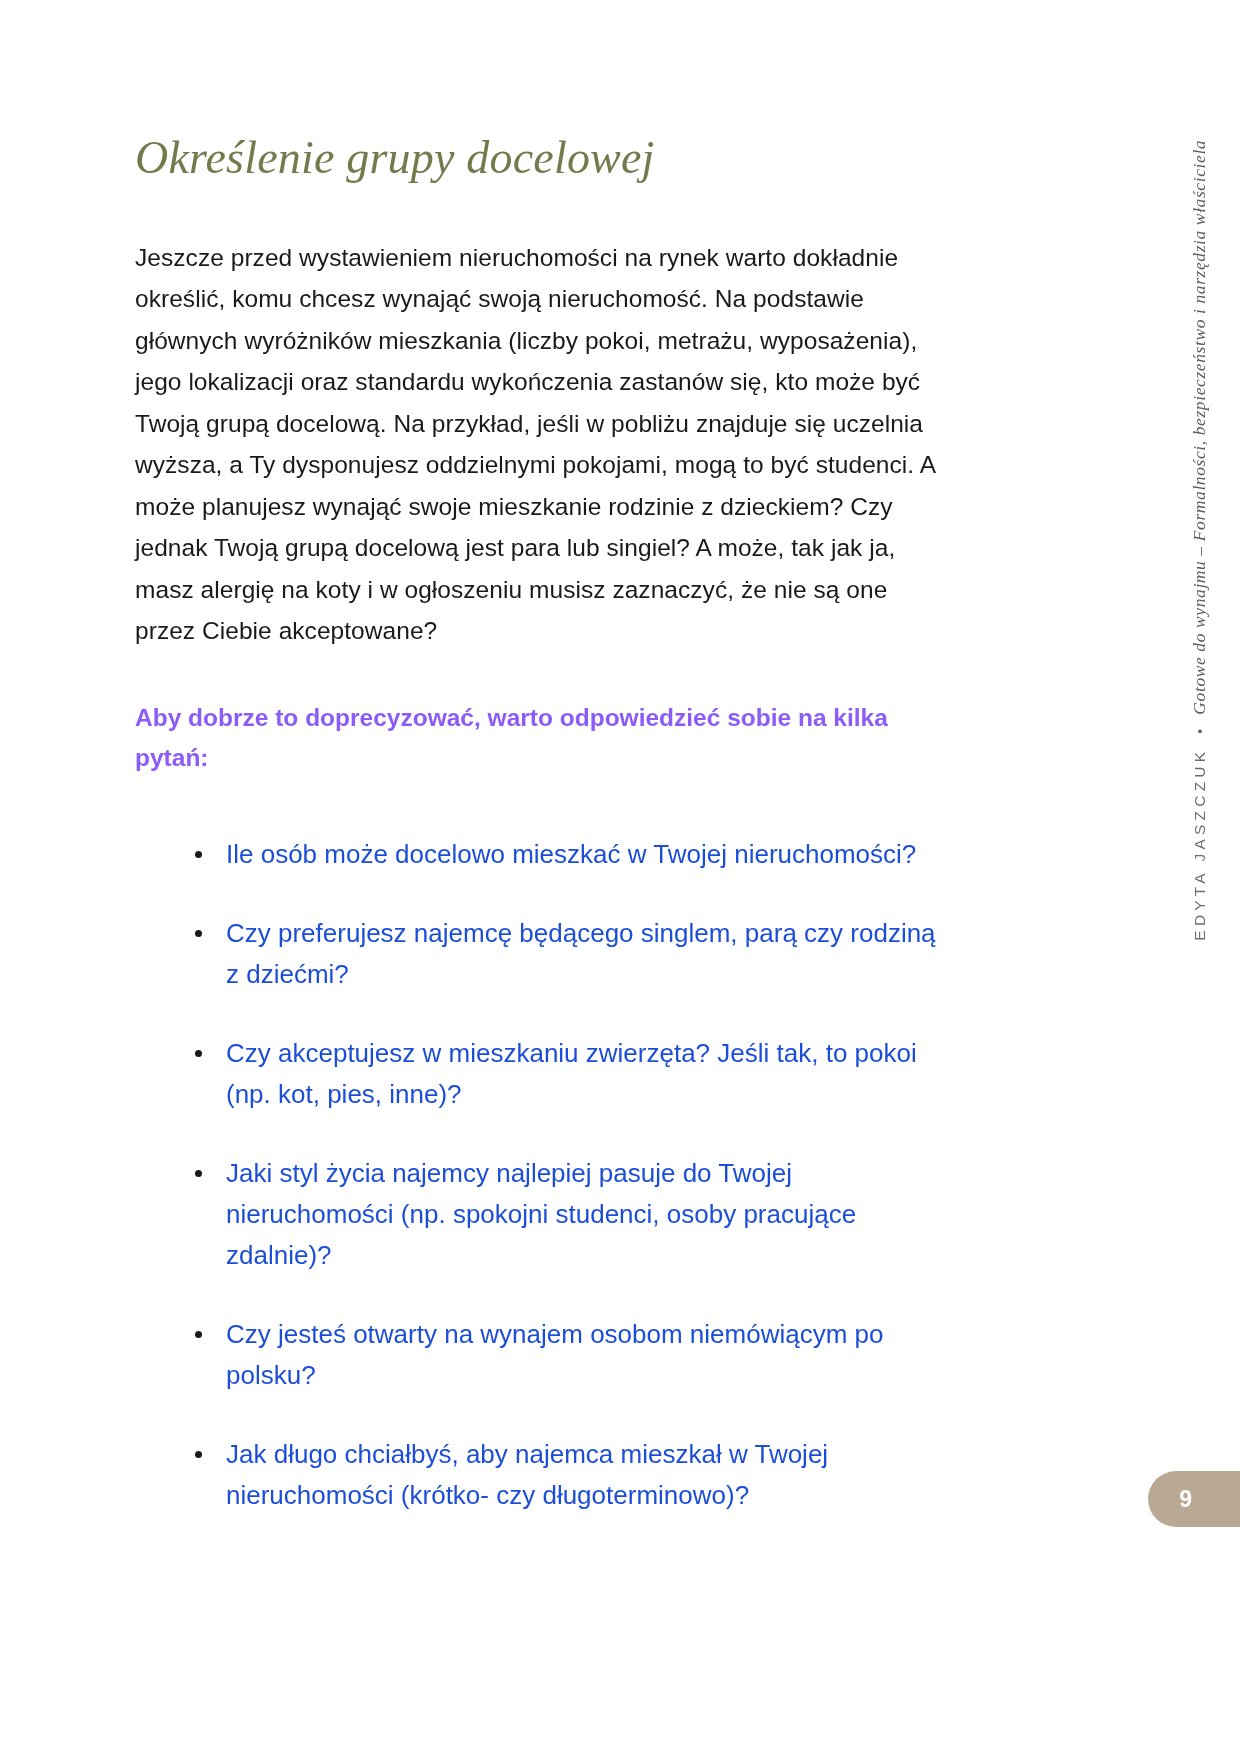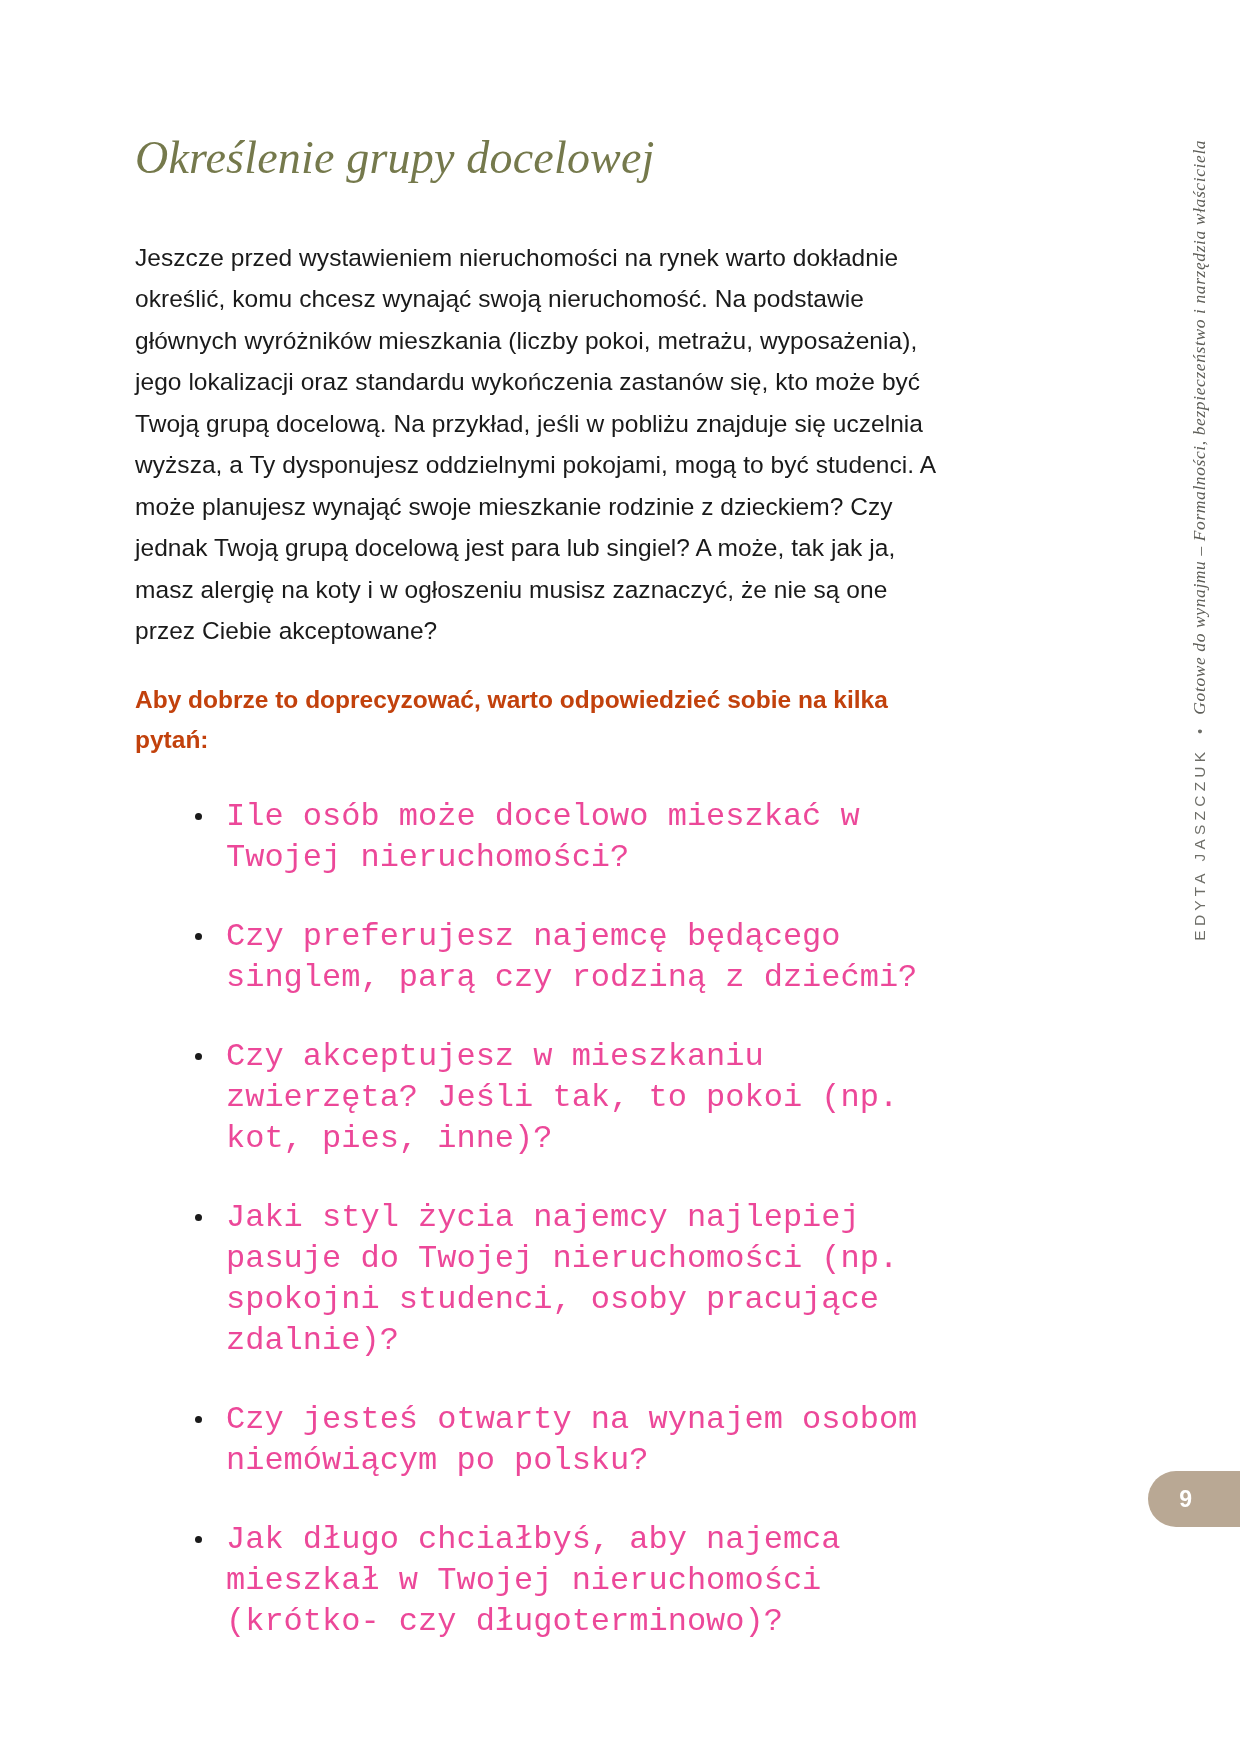--- a/index.html
+++ b/index.html
@@ -42,50 +42,49 @@
     letter-spacing: 0.2px;
     margin-bottom: 52px;
     white-space: nowrap;
   }
 
   .body-paragraph {
     font-size: 24.5px;
     line-height: 41.5px;
     color: #1a1a1a;
     letter-spacing: 0.05px;
-    margin-bottom: 28px;
+    margin-bottom: 46px;
     text-align: left;
     max-width: 818px;
   }
 
   .lead-bold {
     font-size: 24.5px;
     line-height: 40px;
     font-weight: 700;
-    color: #c2410c;
-    margin-bottom: 36px;
+    color: #8b5cf6;
+    margin-bottom: 56px;
     max-width: 760px;
   }
 
   .question-list {
     list-style: none;
     margin: 0;
     padding: 0;
     margin-left: 55px;
   }
 
   .question-item {
     position: relative;
-    font-size: 32px;
+    font-size: 26px;
     line-height: 41px;
-    color: #ec4899;
+    color: #1d4ed8;
     margin-bottom: 38px;
     padding-left: 36px;
     max-width: 800px;
-    font-family: Liberation Mono, monospace;
   }
 
   .question-item:last-child { margin-bottom: 8px; }
 
   .bullet-dot {
     position: absolute;
     left: 5px;
     top: 17px;
     width: 7px;
     height: 7px;

